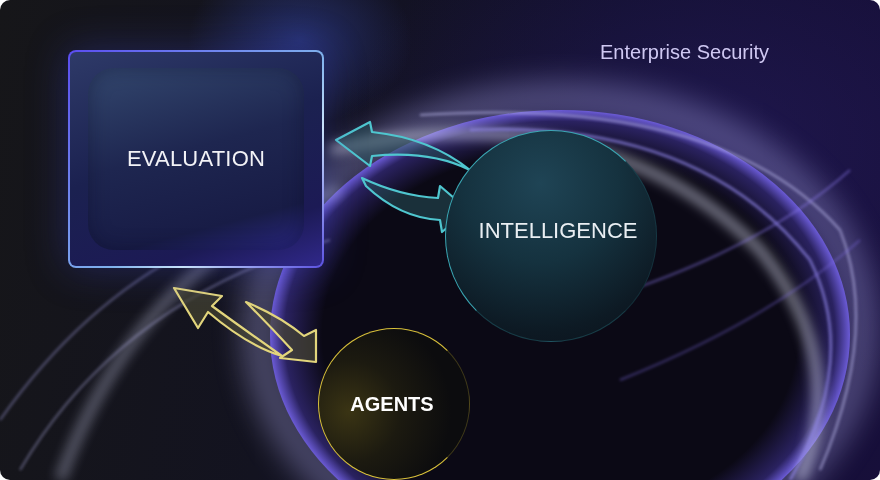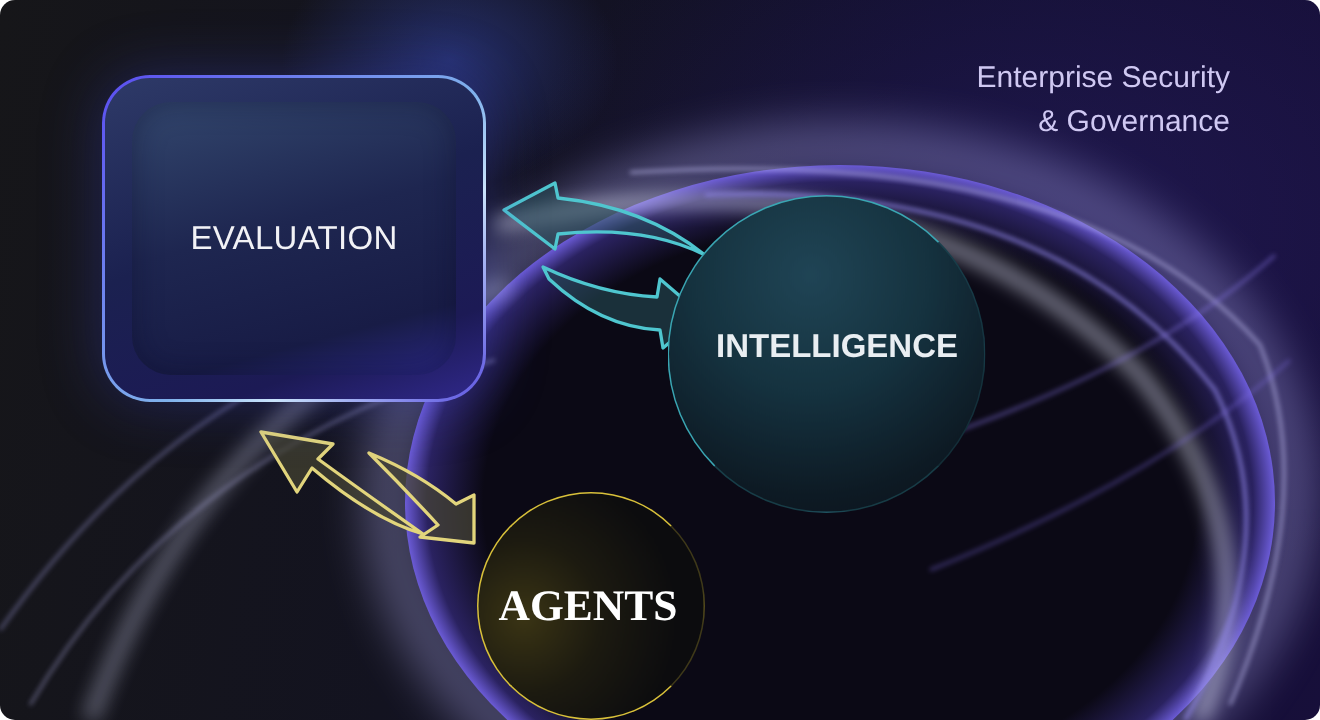--- a/index.html
+++ b/index.html
@@ -5,39 +5,39 @@
   html,body{margin:0;padding:0;background:#ffffff;}
   body{width:880px;height:480px;overflow:hidden;}
   .canvas{position:relative;width:880px;height:480px;border-radius:10px;overflow:hidden;
     background:
       radial-gradient(ellipse 160px 120px at 300px 40px, rgba(52,70,170,0.55), rgba(30,30,90,0) 70%),
       radial-gradient(ellipse 520px 360px at 700px 150px, rgba(40,30,100,0.55), rgba(20,16,50,0) 70%),
       linear-gradient(100deg,#161619 0%,#131320 35%,#120f2e 65%,#170f3a 100%);
     font-family:"Liberation Sans", sans-serif;}
   svg.bg{position:absolute;left:0;top:0;}
   .node{position:absolute;display:flex;align-items:center;justify-content:center;text-align:center;color:#f2f2f6;font-weight:400;}
-  .eval{left:68px;top:50px;width:256px;height:218px;border-radius:32px;box-sizing:border-box;
+  .eval{left:68px;top:50px;width:256px;height:218px;border-radius:8px;box-sizing:border-box;
     border:2.5px solid transparent;
     background:
       linear-gradient(160deg,#2e3a68 0%,#1b2150 45%,#1c1a55 80%,#30288a 100%) padding-box,
       linear-gradient(135deg,#5a4cf0 0%,#7fb1ec 55%,#c9e3fb 70%,#5a50e0 100%) border-box;
     box-shadow:0 0 40px rgba(60,70,200,0.35);}
   .eval .inner{position:absolute;left:18px;top:16px;right:18px;bottom:16px;border-radius:26px;
     background:linear-gradient(165deg,#33476e 0%,#1e2650 45%,#181c46 80%,#2a2783 100%);
     box-shadow:inset 0 0 20px rgba(10,10,40,0.4);}
   .eval .label{position:relative;font-size:22px;line-height:30px;letter-spacing:0.2px;}
   .core{left:445px;top:130px;width:210px;height:210px;border-radius:50%;
     background:radial-gradient(circle at 45% 25%,#1f4455 0%,#15323f 40%,#0d1a24 75%,#0a0f18 100%);
     border:1.5px solid #3aa6b3;border-right-color:rgba(58,166,179,0.15);border-bottom-color:rgba(58,166,179,0.25);}
-  .core .label{font-size:22px;line-height:30px;font-weight:700;color:#e9eef2;margin-left:14px;margin-top:-10px;}
+  .core .label{font-size:22px;line-height:30px;font-weight:400;color:#e9eef2;margin-left:14px;margin-top:-10px;}
   .agents{left:318px;top:328px;width:150px;height:150px;border-radius:50%;
     background:radial-gradient(circle at 20% 55%,#3a3414 0%,#1c1a10 35%,#0c0c0e 70%);
     border:1.5px solid #d9c13a;border-right-color:rgba(217,193,58,0.25);}
-  .agents .label{font-size:29px;font-weight:700;color:#ffffff;margin-left:-4px;font-family:Liberation Serif, serif;}
-  .ent{position:absolute;left:600px;top:38px;width:220px;text-align:right;color:#cfc8f2;font-size:20px;line-height:29px;}
+  .agents .label{font-size:20px;font-weight:700;color:#ffffff;margin-left:-4px;}
+  .ent{position:absolute;left:600px;top:38px;width:220px;text-align:left;color:#cfc8f2;font-size:20px;line-height:29px;}
 </style>
 </head>
 <body>
 
 <div class="canvas">
 
   <svg class="bg" width="880" height="480" viewBox="0 0 880 480">
     <defs>
       <radialGradient id="planet" cx="0.5" cy="0.5" r="0.5">
         <stop offset="0.82" stop-color="#0b0915" stop-opacity="1"></stop>
@@ -104,16 +104,15 @@
 
   <div class="node eval">
     <div class="inner"></div>
     <div class="label">
       <div>EVALUATION</div>
     </div>
   </div>
 
   <div class="ent">
     <div>Enterprise Security</div>
-    <div>&amp; Governance</div>
   </div>
 
 </div>
 
 </body></html>

